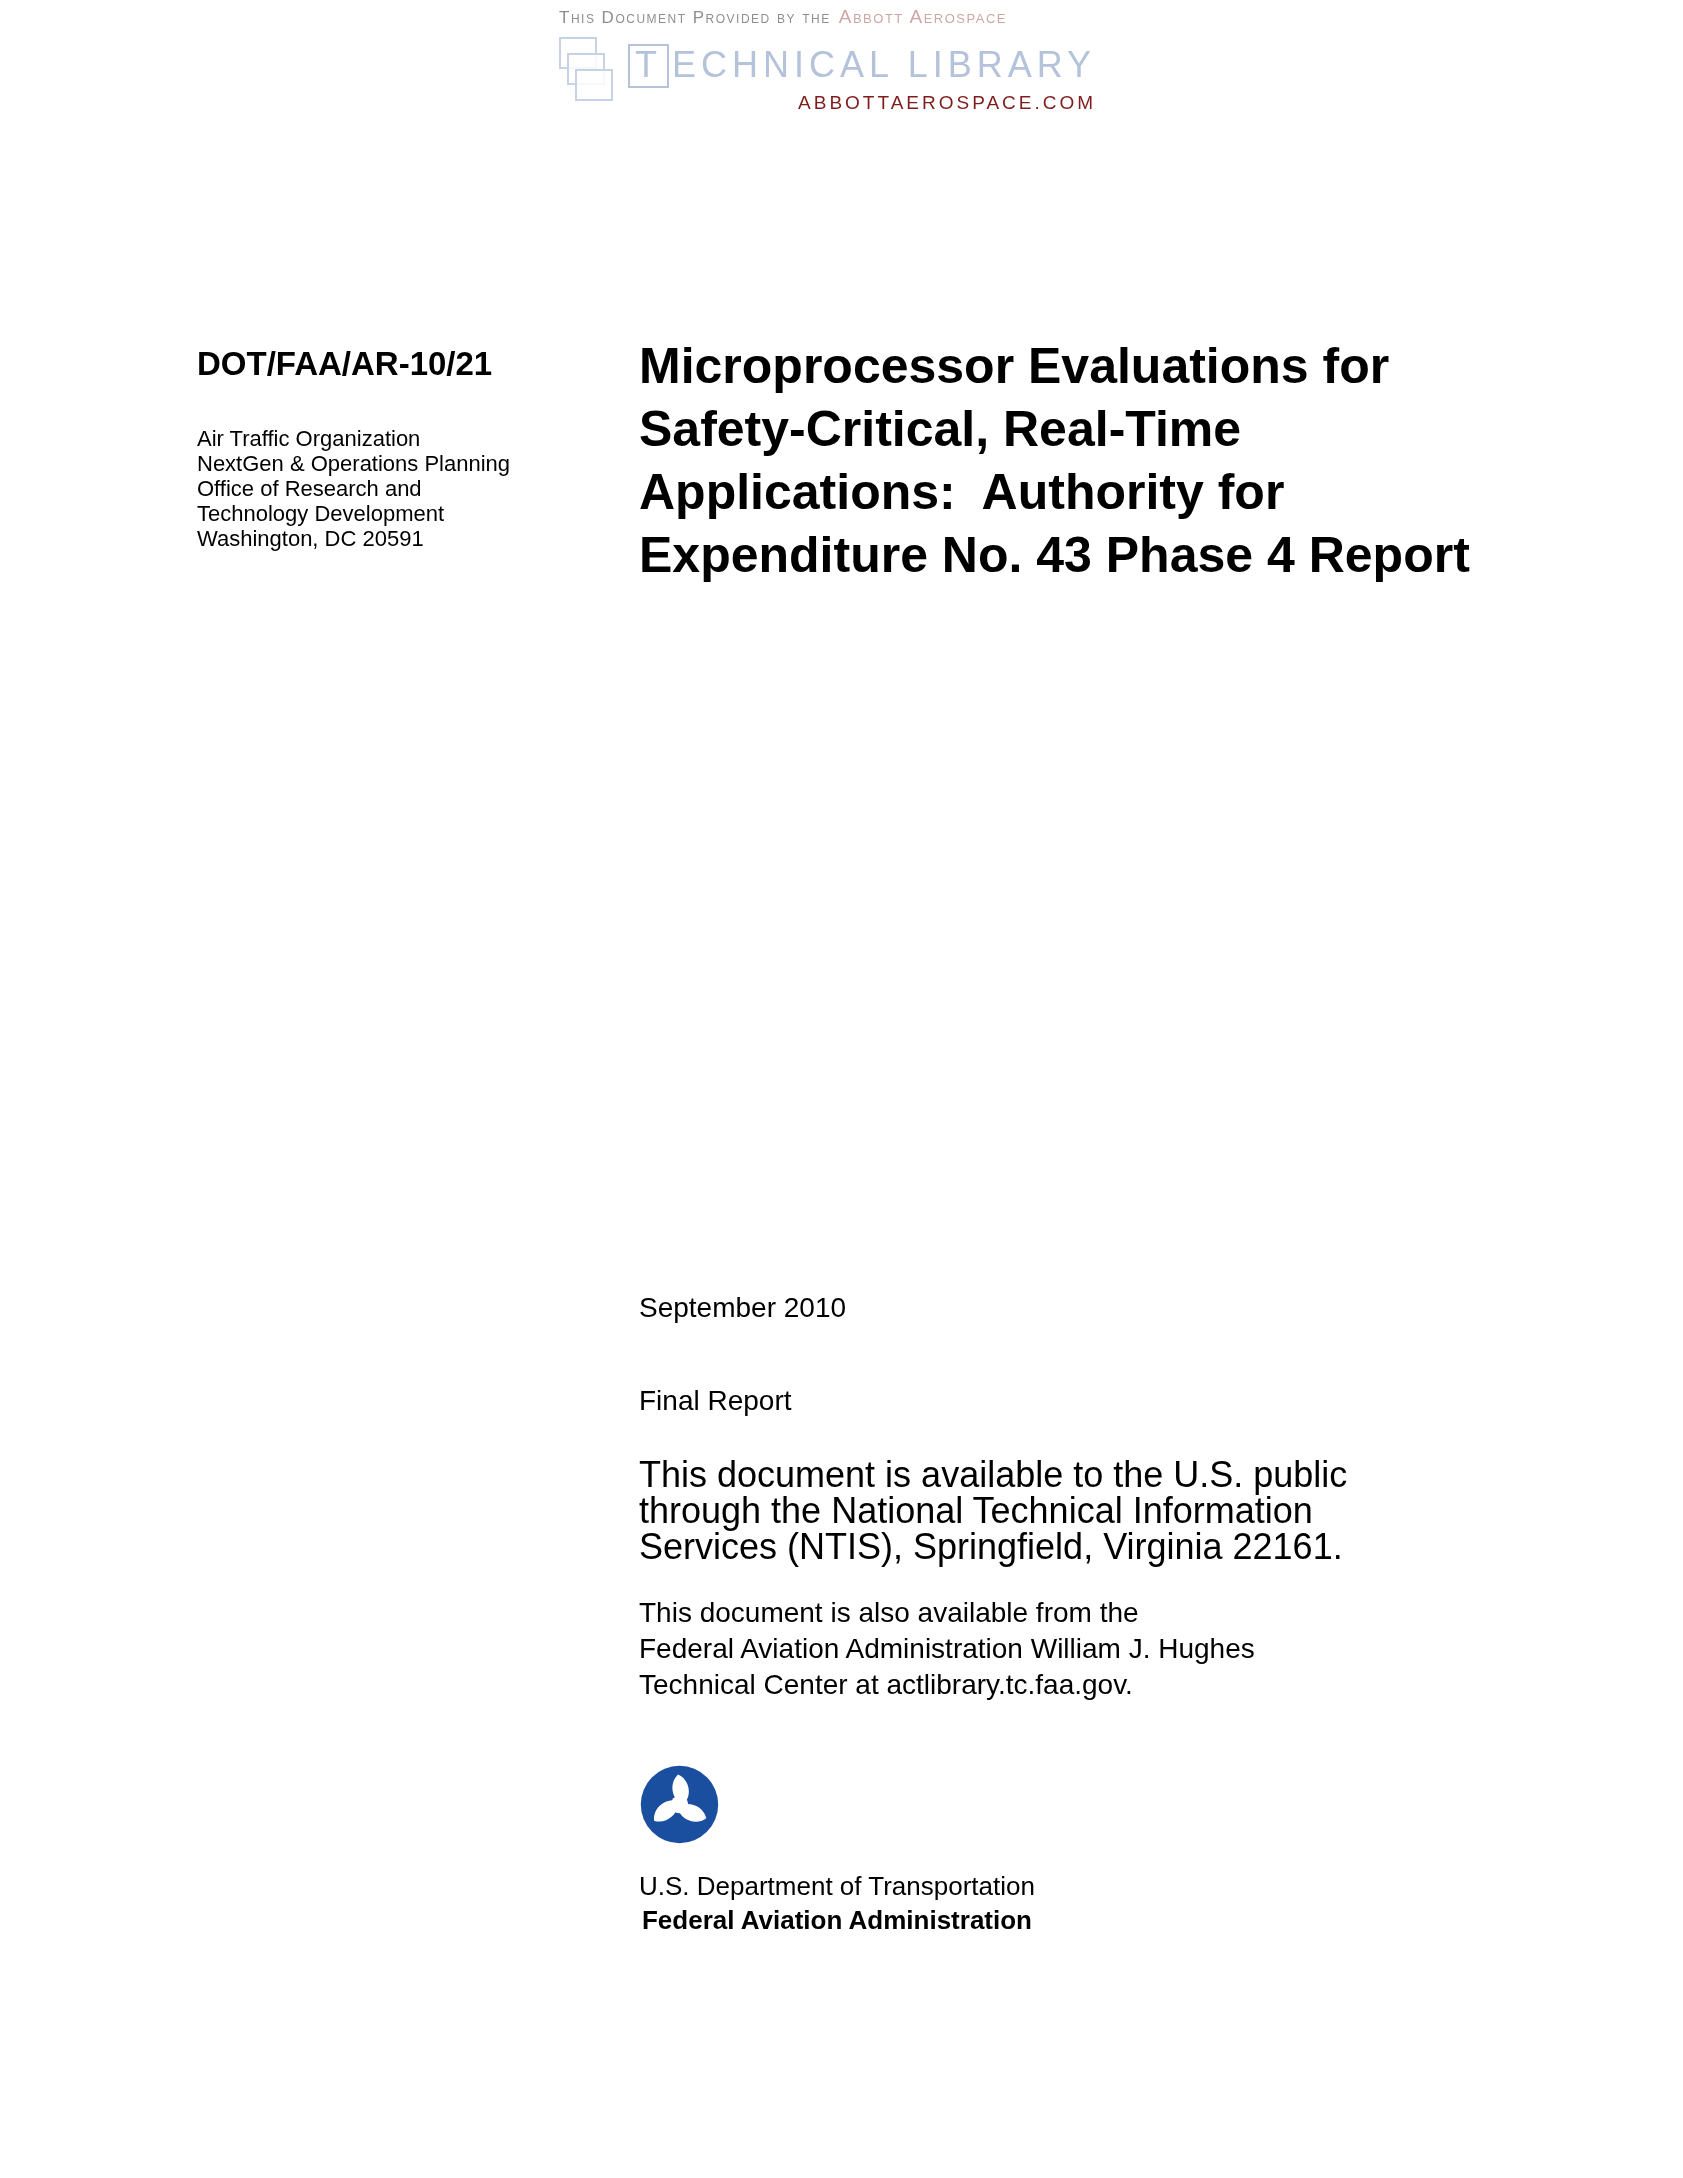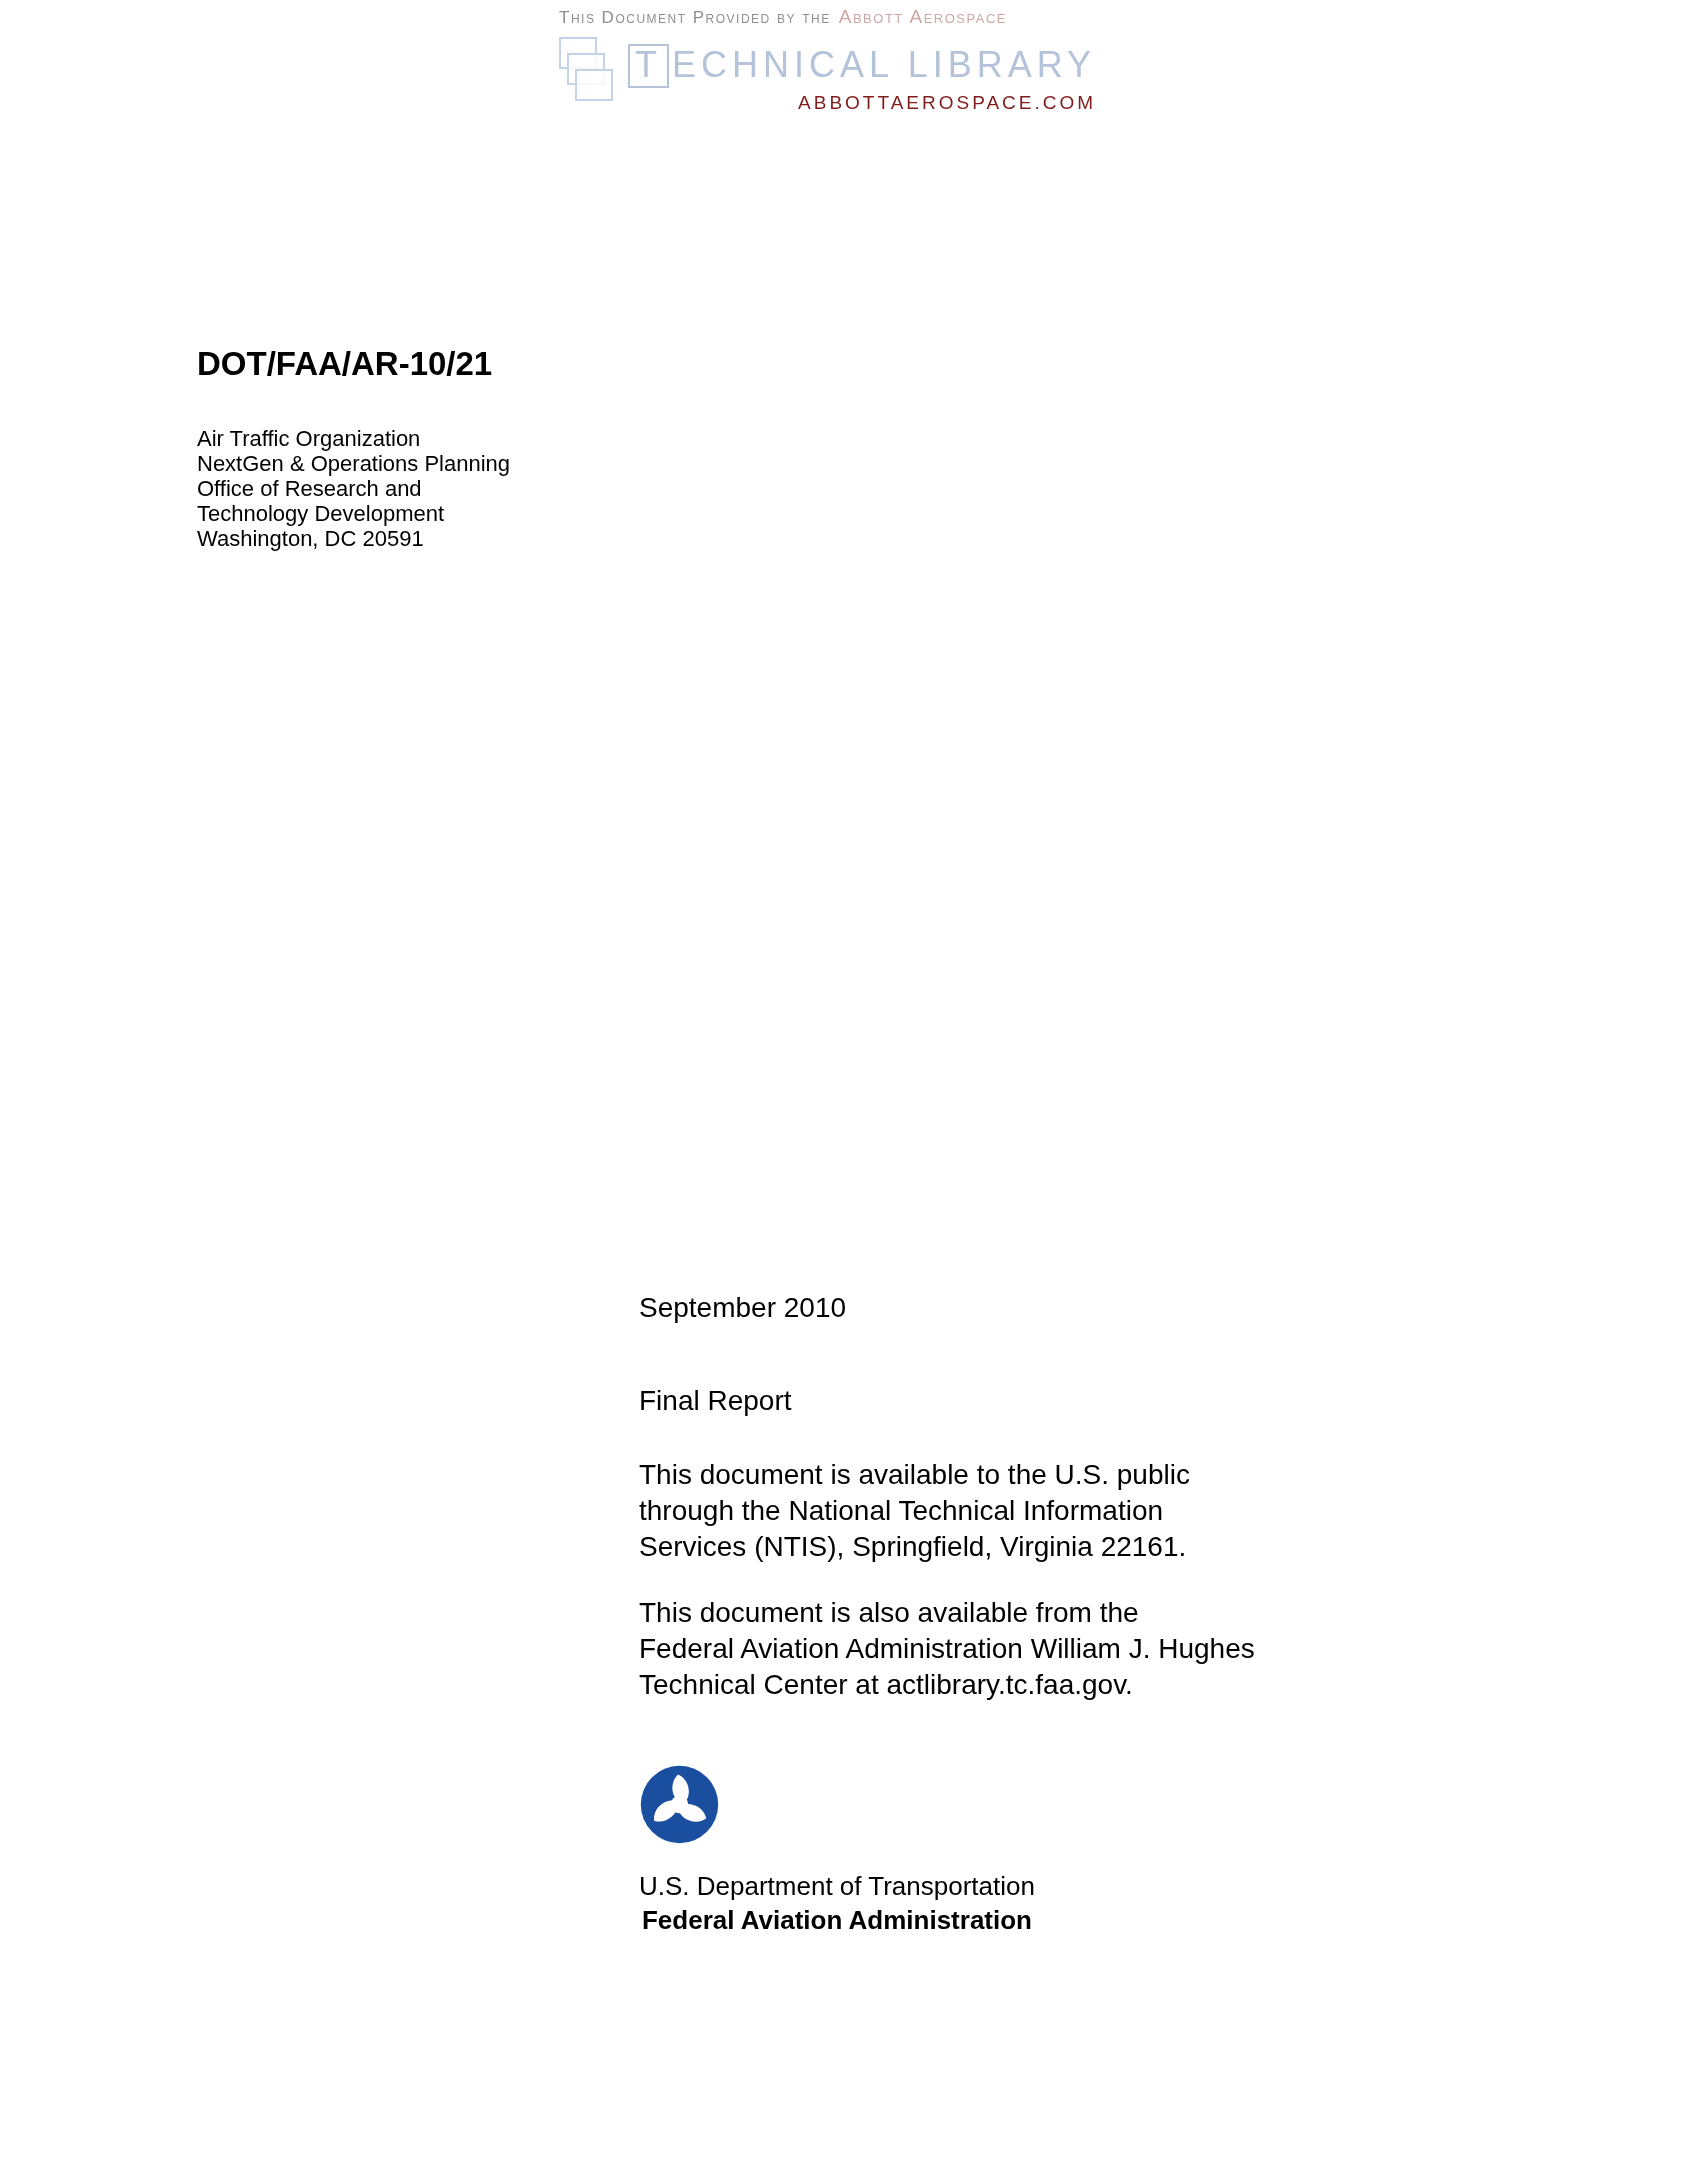--- a/index.html
+++ b/index.html
@@ -59,21 +59,21 @@
     position: absolute; left: 639px; top: 335px; width: 950px;
     font-size: 50px; font-weight: bold; line-height: 63px;
     letter-spacing: 0;
   }
 
   
   .report-date  { position: absolute; left: 639px; top: 1292px; font-size: 28px; }
   .report-type  { position: absolute; left: 639px; top: 1356px; font-size: 28px; margin-top: 29px; }
 
   
-  .availability-1 { position: absolute; left: 639px; top: 1457px; font-size: 28px; line-height: 36px; }
+  .availability-1 { position: absolute; left: 639px; top: 1457px; font-size: 36px; line-height: 36px; }
   .availability-2 { position: absolute; left: 639px; top: 1595px; font-size: 28px; line-height: 36px; }
 
   
   .dot-logo-wrap { position: absolute; left: 640px; top: 1765px; width: 79px; height: 79px; }
   .dept-block { position: absolute; left: 639px; top: 1869px; font-size: 26px; line-height: 34px; text-align: center; }
   .agency-name { font-weight: bold; }
 
   .ml { white-space: pre-line; }
 </style>
 </head>
@@ -100,20 +100,24 @@
     </div>
   </header>
 
   <div class="report-number">DOT/FAA/AR-10/21</div>
   <div class="org-block ml">Air Traffic Organization
 NextGen &amp; Operations Planning
 Office of Research and
 Technology Development
 Washington, DC 20591</div>
 
+  <h1 class="report-title ml">Microprocessor Evaluations for
+Safety-Critical, Real-Time
+Applications:&nbsp; Authority for
+Expenditure No. 43 Phase 4 Report</h1>
 
   <div class="report-date">September 2010</div>
   <div class="report-type">Final Report</div>
 
   <p class="availability-1 ml">This document is available to the U.S. public
 through the National Technical Information
 Services (NTIS), Springfield, Virginia 22161.</p>
   <p class="availability-2 ml">This document is also available from the
 Federal Aviation Administration William J. Hughes
 Technical Center at actlibrary.tc.faa.gov.</p>

